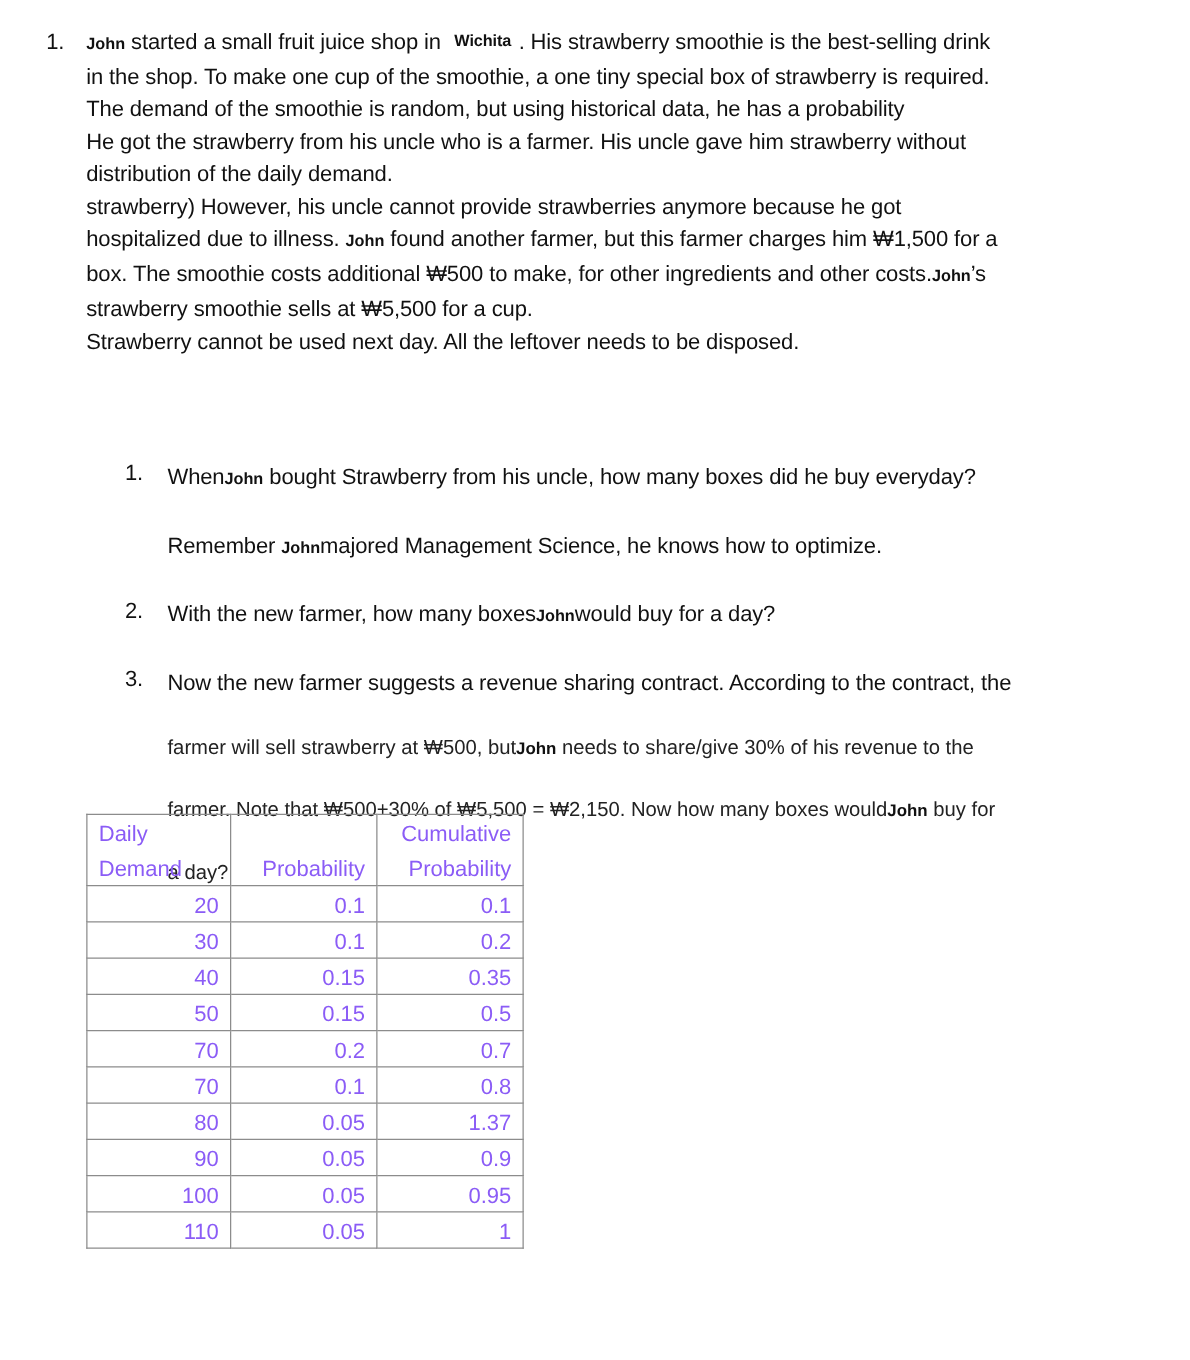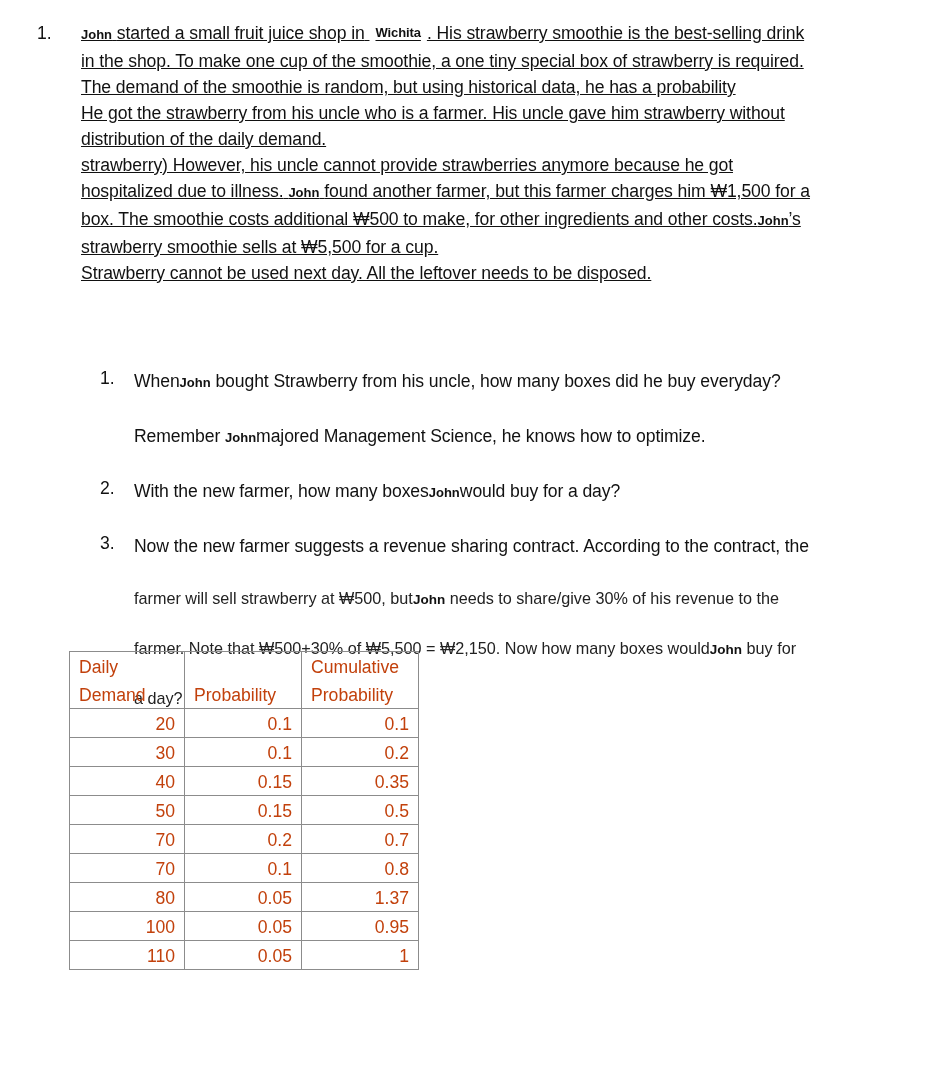--- a/index.html
+++ b/index.html
@@ -29,22 +29,21 @@
       font-size: 17.6px;
       line-height: 26px;
       letter-spacing: -0.1px;
     }
     .main-problem .num {
       position: absolute;
       left: 0;
       top: 0;
     }
     .main-problem .para {
-      margin-left: 44px;
-      text-decoration: underline;
+      margin-left: 32px;
     }
     .name-ins {
       font-weight: bold;
       font-size: 13px;
       letter-spacing: 0;
     }
     .name-wichita {
       font-weight: bold;
       font-size: 13px;
       padding: 0 6px;
@@ -83,35 +82,35 @@
     .q-line.arial .name-ins {
       font-size: 13.5px;
       color: #111;
     }
     table.prob-table {
       position: absolute;
       left: 69px;
       top: 651px;
       border-collapse: collapse;
       font-size: 17.6px;
-      color: #c2410c;
+      color: #8b5cf6;
     }
     table.prob-table td {
       border: 1.5px solid #8c8c8c;
       height: 28px;
       padding: 0 9px;
       line-height: 26px;
       vertical-align: bottom;
     }
     table.prob-table td.c1 { width: 96px; }
     table.prob-table td.c2 { width: 98px; }
     table.prob-table td.c3 { width: 98px; }
     table.prob-table td.num { text-align: right; margin-top: 45px; }
     table.prob-table td.h-left { text-align: left; }
-    table.prob-table td.h-right { text-align: left; }
+    table.prob-table td.h-right { text-align: right; }
     table.prob-table td.h-center { text-align: center; }
     
     table.prob-table tr.hdr1 td { border-bottom: none; }
     table.prob-table tr.hdr2 td { border-top: none; }
   </style>
 </head>
 <body>
 
 <div class="doc">
 
@@ -191,20 +190,25 @@
       <td class="c1 num">70</td>
       <td class="c2 num">0.1</td>
       <td class="c3 num">0.8</td>
     </tr>
     <tr>
       <td class="c1 num">80</td>
       <td class="c2 num">0.05</td>
       <td class="c3 num">1.37</td>
     </tr>
     <tr>
+      <td class="c1 num">90</td>
+      <td class="c2 num">0.05</td>
+      <td class="c3 num">0.9</td>
+    </tr>
+    <tr>
       <td class="c1 num">100</td>
       <td class="c2 num">0.05</td>
       <td class="c3 num">0.95</td>
     </tr>
     <tr>
       <td class="c1 num">110</td>
       <td class="c2 num">0.05</td>
       <td class="c3 num">1</td>
     </tr>
   </tbody>

